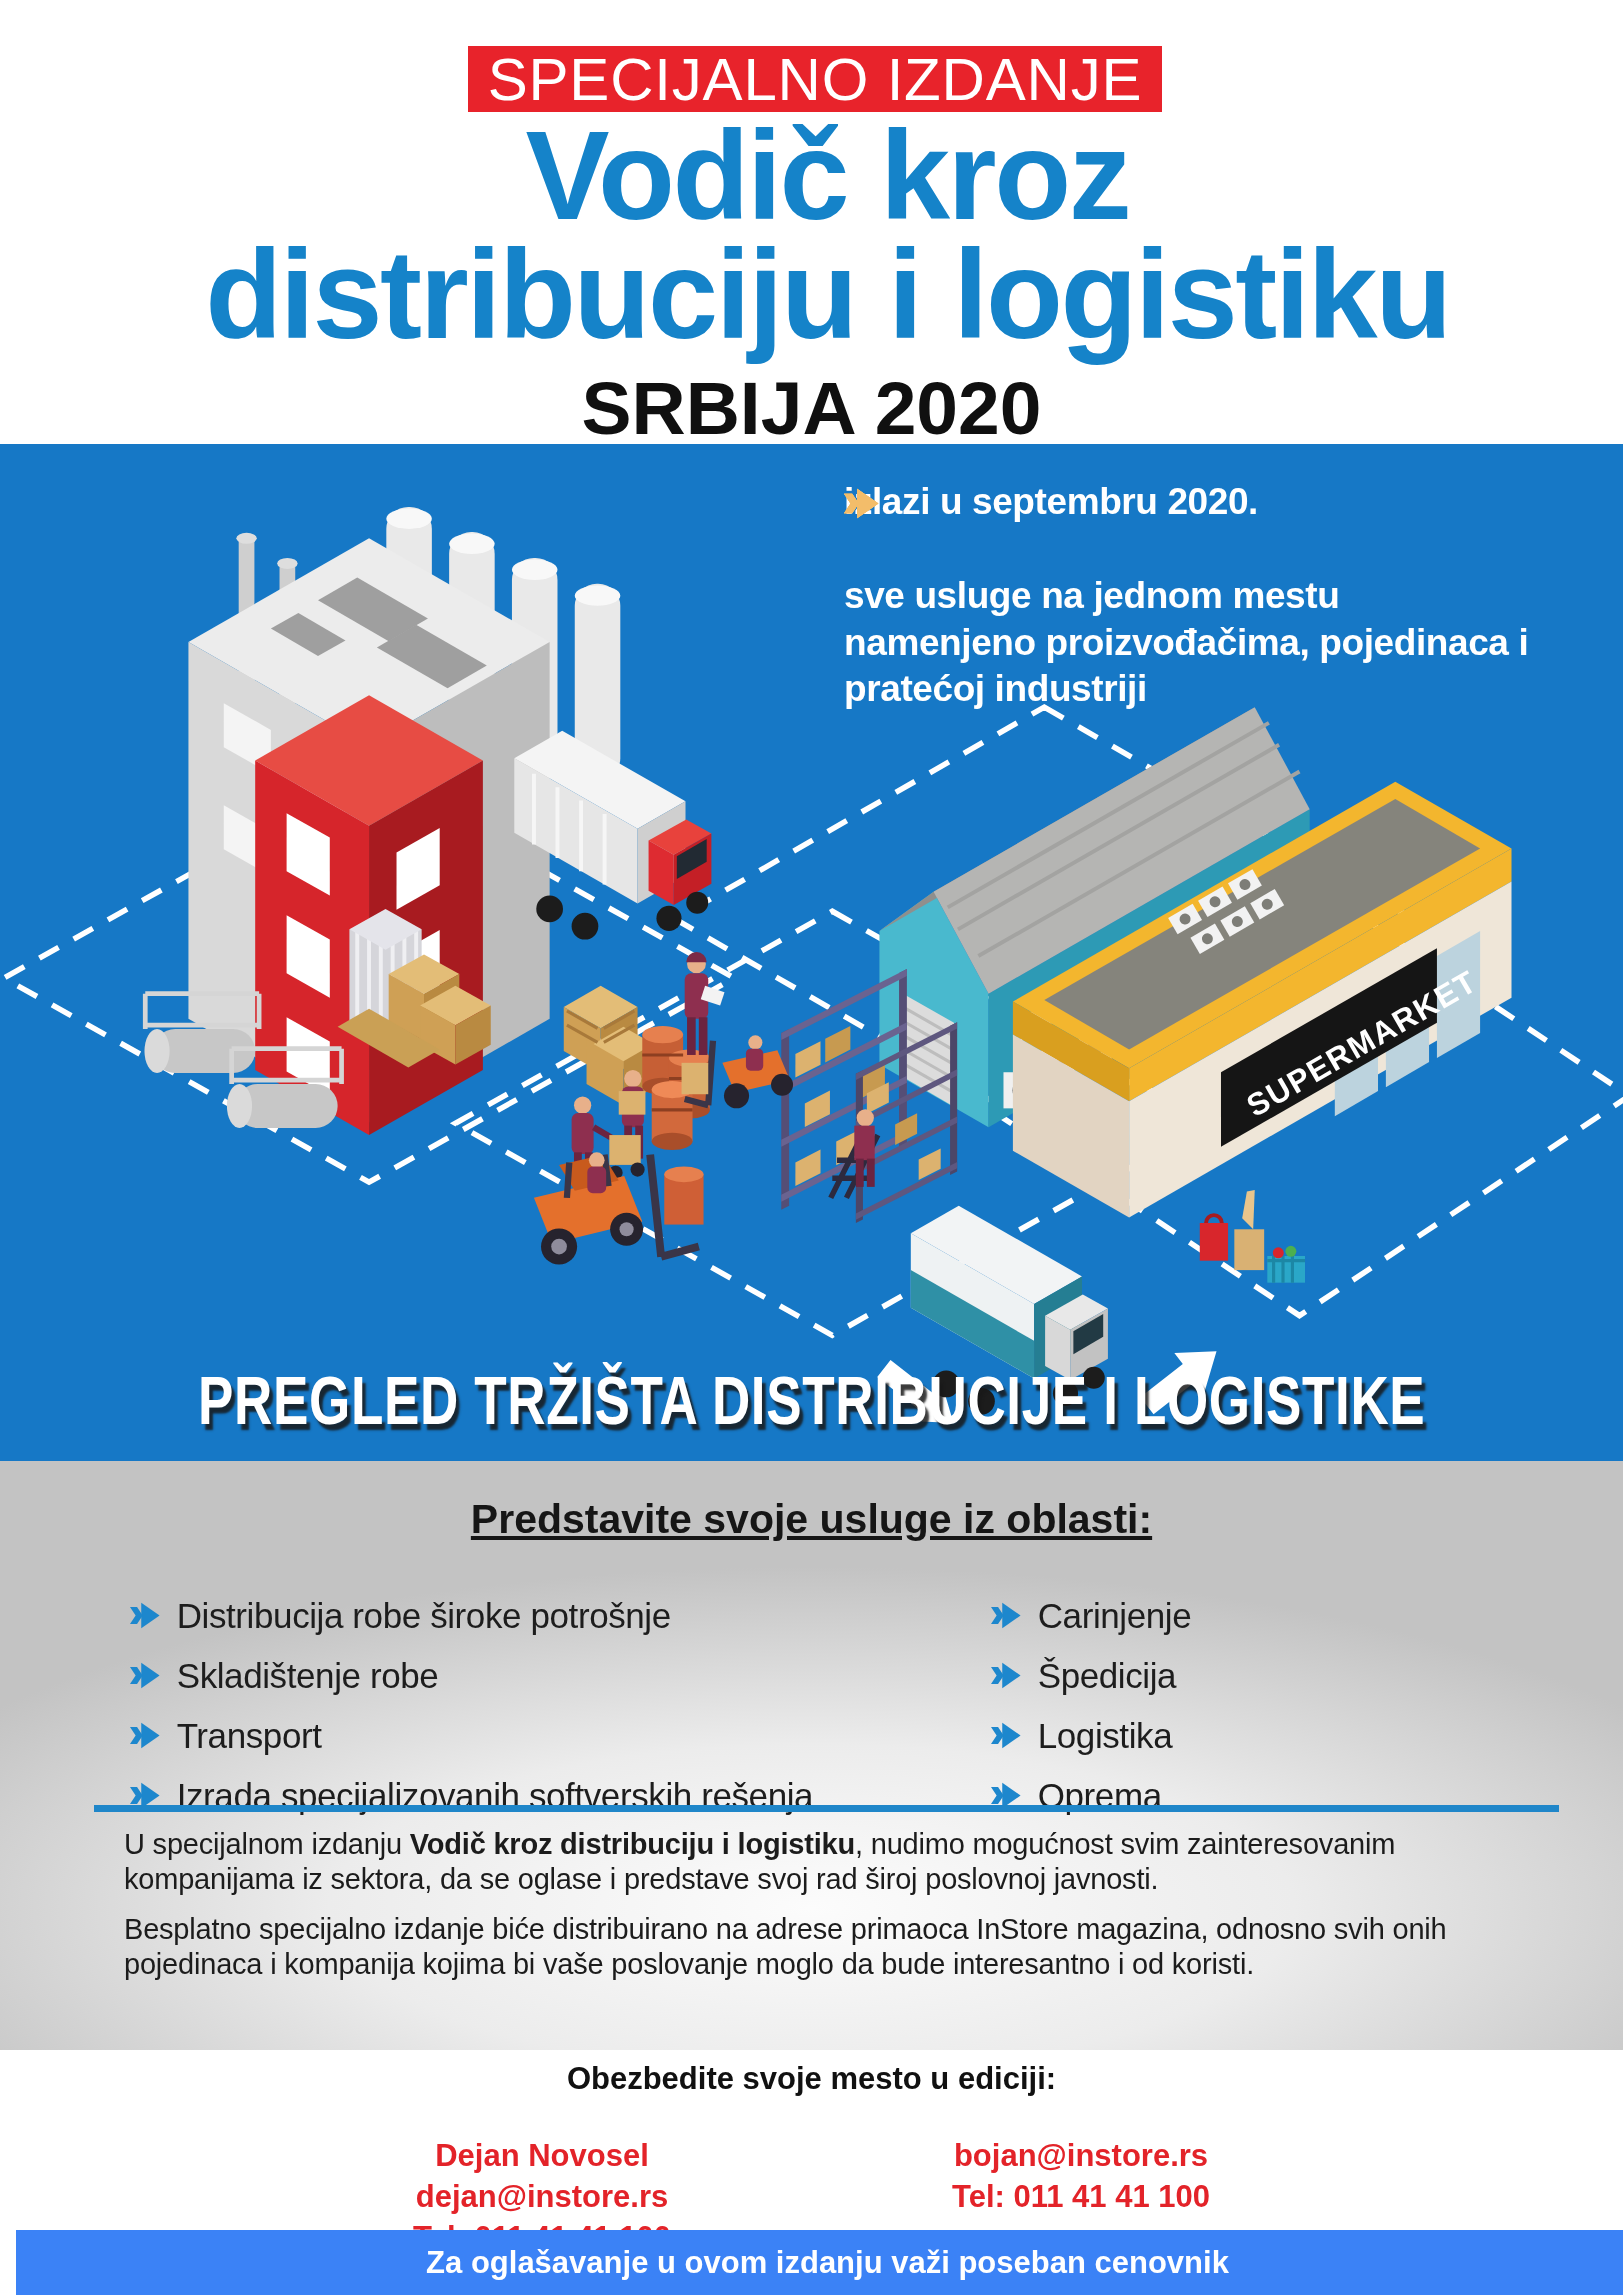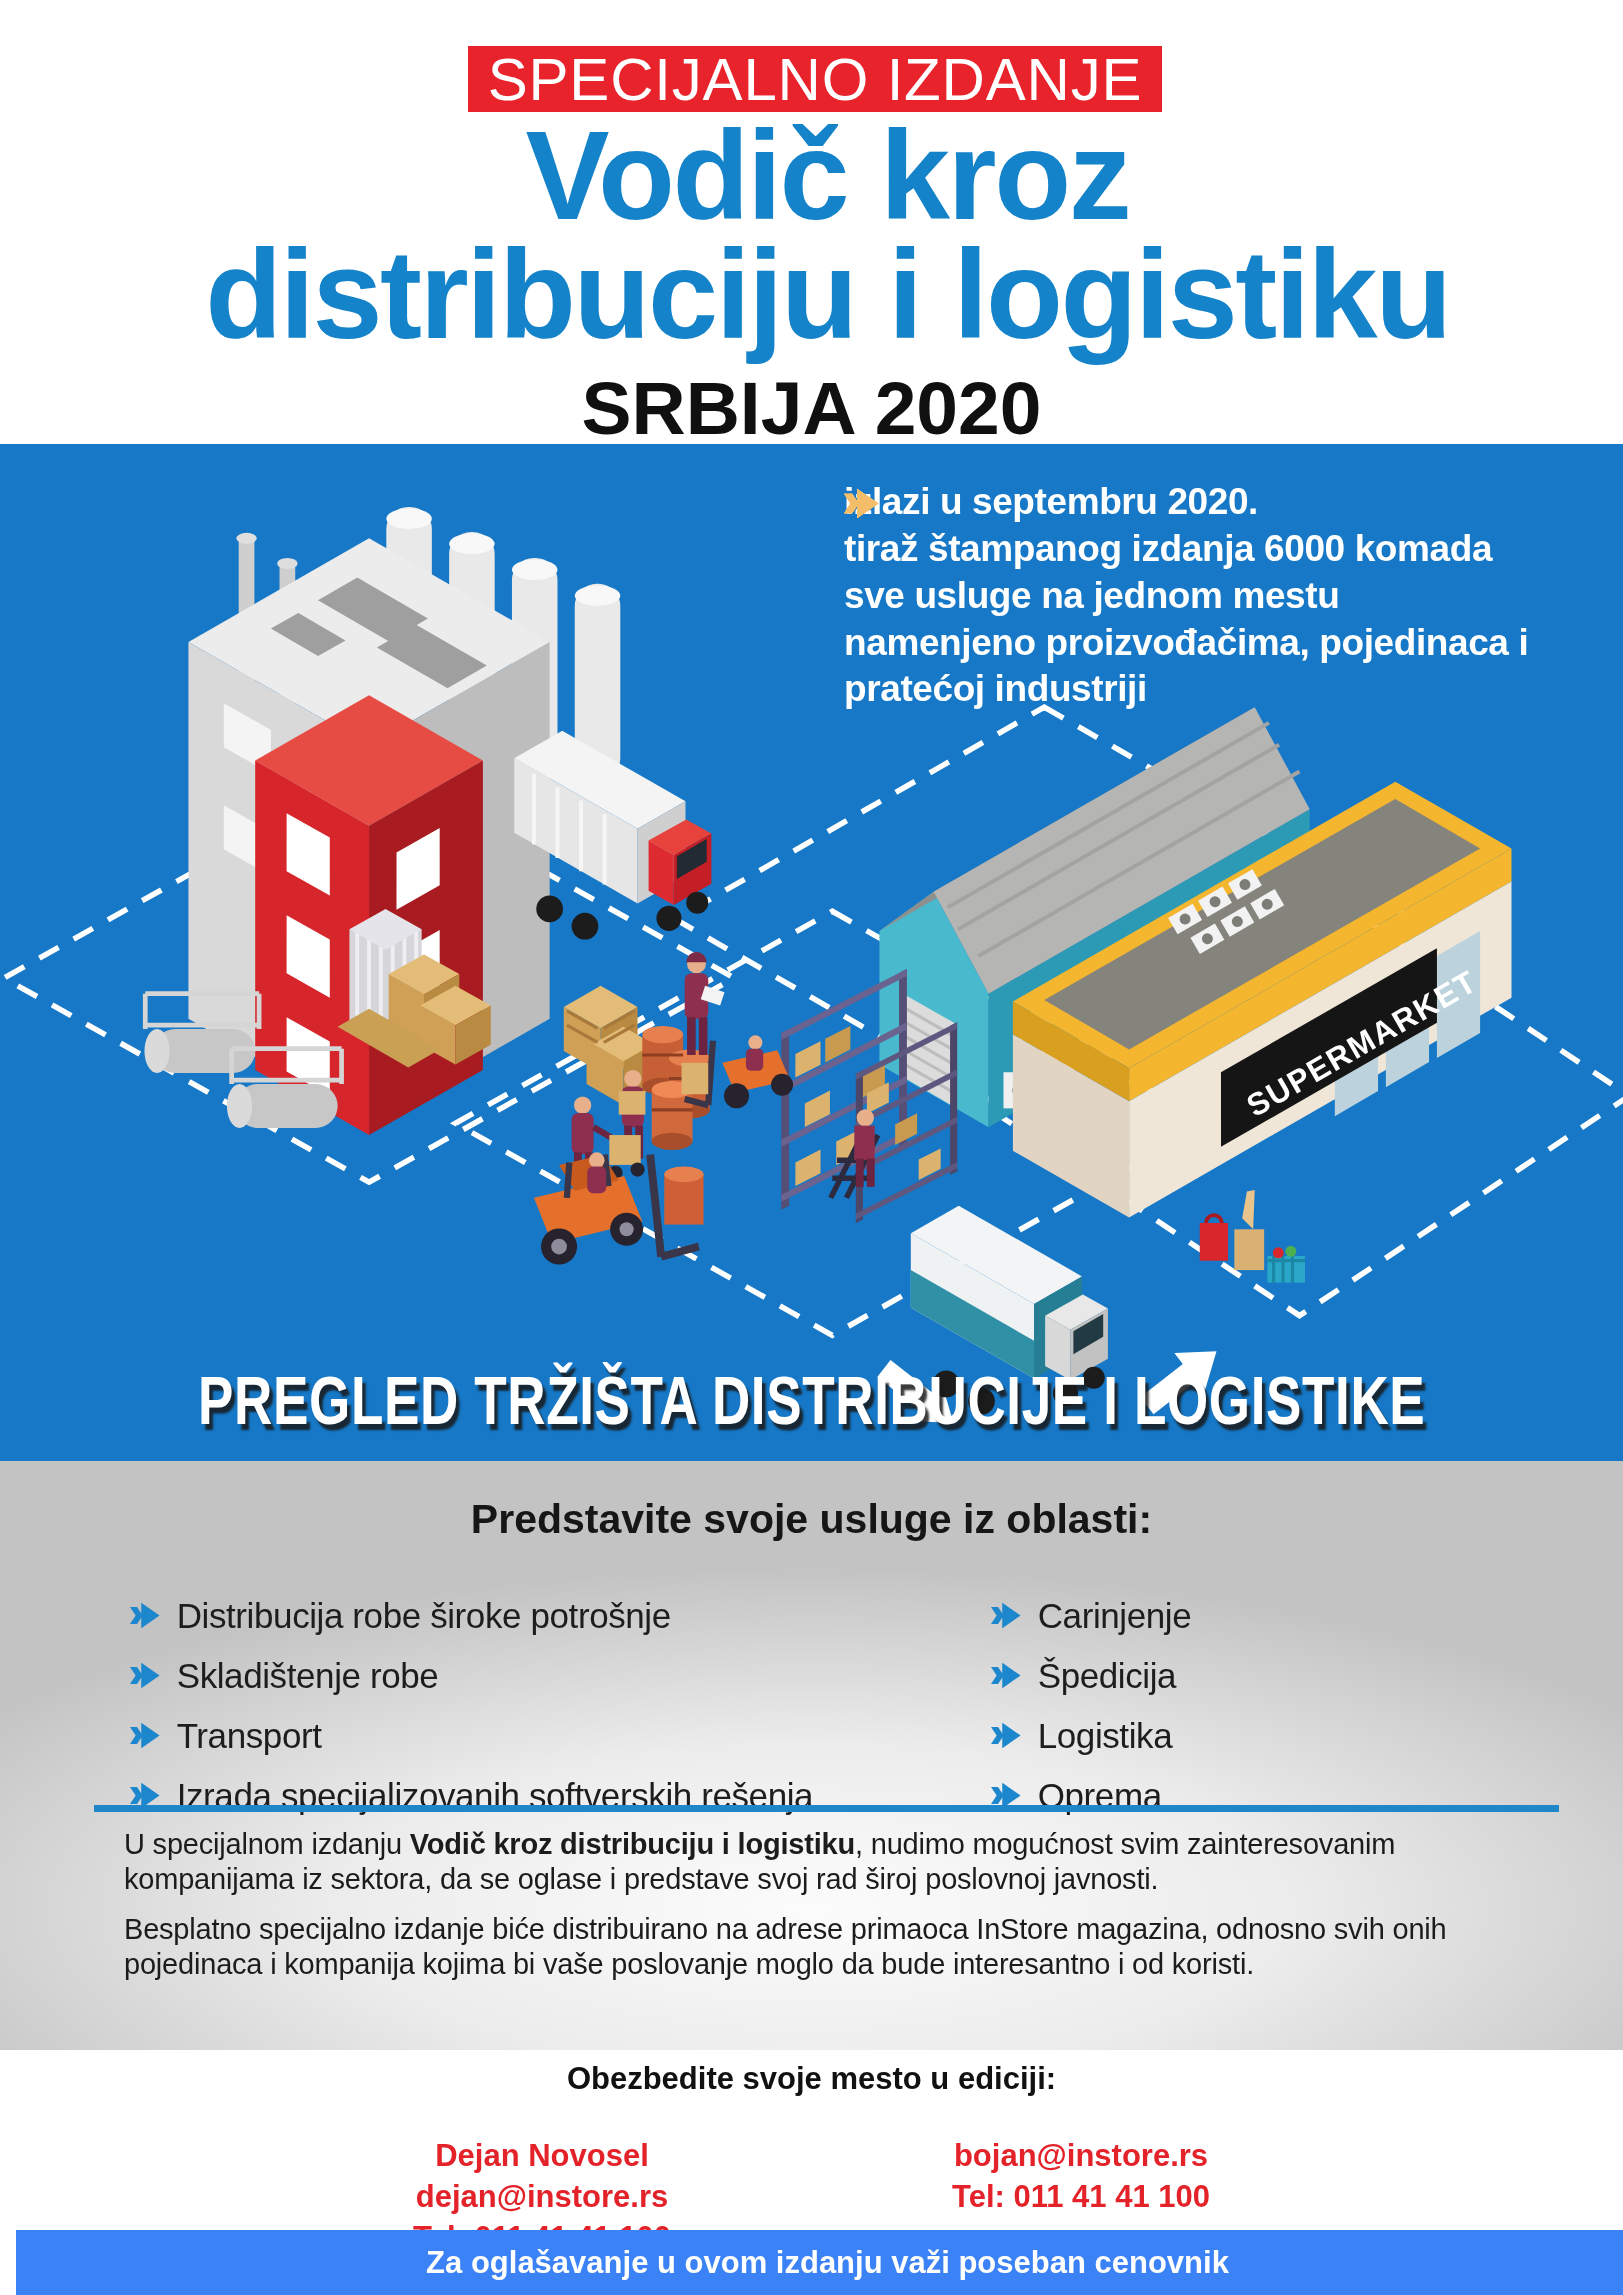--- a/index.html
+++ b/index.html
@@ -25,21 +25,21 @@
   .hero-bullets span{display:block;max-width:707px;}
   .hero-heading{position:absolute;left:0;top:920px;width:100%;text-align:center;color:#fff;
                 font-weight:bold;font-size:68px;line-height:72px;white-space:nowrap;}
   .hero-heading .squeeze{display:inline-block;transform:scaleX(0.78);transform-origin:center;
                 text-shadow:4.7px 6.3px 2.4px rgba(25,25,25,0.85);letter-spacing:0.8px;}
 
   
   .services{position:absolute;left:0;top:1461px;width:1623px;height:589px;
             background:radial-gradient(ellipse 62% 58% at 50% 76%, #fcfcfc 0%, #ececec 48%, #c3c3c3 100%);}
   .services-heading{position:absolute;top:35px;left:0;width:100%;text-align:center;color:#161616;
-                    font-weight:bold;font-size:41px;line-height:46px;}
+                    font-weight:bold;font-size:41px;line-height:46px;text-decoration:underline;}
   .svc-col{position:absolute;top:135px;list-style:none;margin:0;padding:0;}
   .svc-col.left{left:130px;}
   .svc-col.right{left:991px;}
   .svc-col li{display:flex;align-items:center;height:39px;margin-bottom:21px;color:#1d1d1d;
               font-size:35px;font-weight:normal;letter-spacing:-0.4px;white-space:nowrap;}
   .svc-col .arw{flex:0 0 31px;margin-right:15.7px;}
   .svc-rule{position:absolute;left:94px;top:344px;width:1465px;height:7px;background:#1f86c9;}
   .svc-paras{position:absolute;left:124px;top:366px;width:1382px;color:#1c1c1c;font-size:29px;
              line-height:35px;letter-spacing:-0.2px;}
   .svc-paras p{margin:0 0 15px 0;}
@@ -384,21 +384,20 @@
           </svg>
         <span>izlazi u septembru 2020.</span>
       </li>
       <li>
         <svg class="arw" width="36" height="33" viewBox="0 0 44 40">
             <g fill="#f3bd6a">
               <polygon points="16,2 42,20 16,38"></polygon>
               <polygon points="0,8 10,8 18,20 10,32 0,32 8,20"></polygon>
             </g>
           </svg>
-        <span>tiraž štampanog izdanja 6000 komada</span>
       </li>
       <li>
         <svg class="arw" width="36" height="33" viewBox="0 0 44 40">
             <g fill="#f3bd6a">
               <polygon points="16,2 42,20 16,38"></polygon>
               <polygon points="0,8 10,8 18,20 10,32 0,32 8,20"></polygon>
             </g>
           </svg>
         <span>sve usluge na jednom mestu</span>
       </li>

